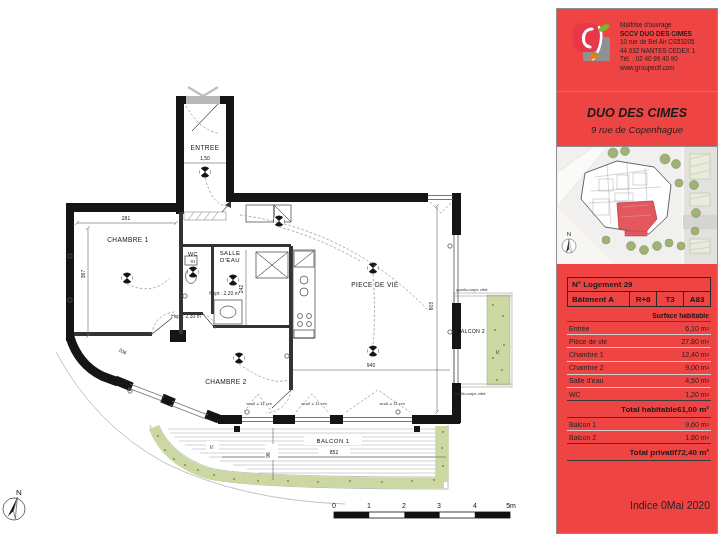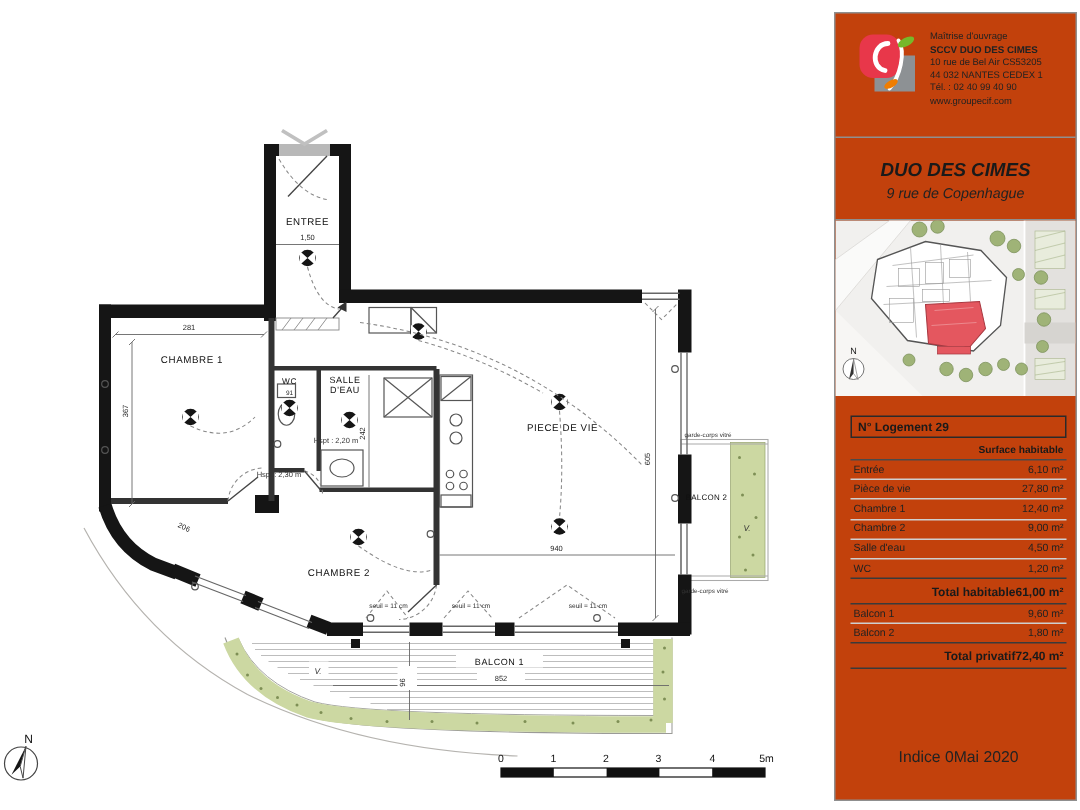--- a/index.html
+++ b/index.html
@@ -3,39 +3,39 @@
 <meta charset="utf-8">
 <style>
   html,body{margin:0;padding:0;}
   body{
     width:720px;height:540px;position:relative;background:#ffffff;
     font-family:"Liberation Sans", sans-serif;color:#1a1a1a;overflow:hidden;
   }
   #plan-svg{position:absolute;left:0;top:0;}
   .panel{
     position:absolute;left:556px;top:8px;width:160px;height:524px;
-    border:1px solid #8f8f8f;background:#c2410c;box-sizing:content-box;
+    border:1px solid #8f8f8f;background:#ef4444;box-sizing:content-box;
   }
   .owner{display:flex;align-items:flex-start;padding:10px 4px 8px 14px;border-bottom:1px solid #8f8f8f;height:64px;}
   .owner-text{margin-left:7px;font-size:6.3px;line-height:8.6px;color:#222;padding-top:2px;}
   .owner-text .bold{font-weight:bold;font-size:6.5px;}
   .project{padding:14px 4px 10px 4px;text-align:center;border-bottom:1px solid #8f8f8f;}
   .project .name{font-weight:bold;font-style:italic;font-size:12.5px;margin-bottom:3px;}
   .project .addr{font-style:italic;font-size:9.5px;line-height:13px;color:#222;}
   #siteplan-svg{display:block;}
   .lot-table{margin:5px 6px 0 10px;font-size:7px;}
   .t-head1{border:1px solid #2a2a2a;font-weight:bold;font-size:8px;padding:2px 4px;margin-top:13px;}
   .t-head2{display:flex;border:1px solid #2a2a2a;border-top:none;font-weight:bold;font-size:8px;}
   .t-head2 .c{padding:2.5px 0;text-align:center;flex:1;border-left:1px solid #2a2a2a;}
   .t-head2 .c.first{flex:2.2;text-align:left;padding-left:4px;border-left:none;}
   .t-surf{font-weight:bold;font-size:6.8px;text-align:right;padding:5px 2px 2px 2px;border-bottom:1px solid #4a4a4a;}
   .srow{display:flex;justify-content:space-between;padding:2.6px 2px;border-bottom:1px solid #cfcfcf;font-size:7px;color:#222;}
   .srow.last{border-bottom:none;}
   .trow{display:flex;justify-content:flex-end;padding:3.4px 2px;border-top:1.5px solid #3a3a3a;border-bottom:1.5px solid #3a3a3a;font-weight:bold;font-size:8px;}
-  .panel-footer{position:absolute;left:11px;right:7px;bottom:22px;display:flex;justify-content:center;font-size:10.5px;color:#222;}
+  .panel-footer{position:absolute;left:11px;right:7px;bottom:22px;display:flex;justify-content:flex-end;font-size:10.5px;color:#222;}
   svg text{font-family:"Liberation Sans", sans-serif;}
 </style>
 </head>
 <body>
 
 <svg id="plan-svg" width="557" height="540" viewBox="0 0 557 540" xmlns="http://www.w3.org/2000/svg">
   <defs>
     <g id="cl">
       <circle r="5.5" fill="#151515"></circle>
       <path d="M-5,-4.5 L0,0 L-5,4.5 Z M5,-4.5 L0,0 L5,4.5 Z" fill="#ffffff"></path>
@@ -397,20 +397,26 @@
     <g>
       <circle cx="12" cy="99" r="7" stroke="#666" stroke-width="0.6" fill="#ffffff"></circle>
       <polygon points="12,92 9,106 12,102" fill="#333"></polygon>
       <polygon points="12,92 15,106 12,102" fill="#ffffff" stroke="#666" stroke-width="0.4"></polygon>
       <text x="12" y="89" font-size="6" fill="#222" text-anchor="middle">N</text>
     </g>
   </svg>
 
   <div class="lot-table">
     <div class="t-head1">N° Logement 29</div>
+    <div class="t-head2">
+      <div class="c first">Bâtiment A</div>
+      <div class="c">R+8</div>
+      <div class="c">T3</div>
+      <div class="c">A83</div>
+    </div>
     <div class="t-surf">Surface habitable</div>
 
     <div class="srow">
       <span>Entrée</span>
       <span>6,10 m²</span>
     </div>
     <div class="srow">
       <span>Pièce de vie</span>
       <span>27,80 m²</span>
     </div>

